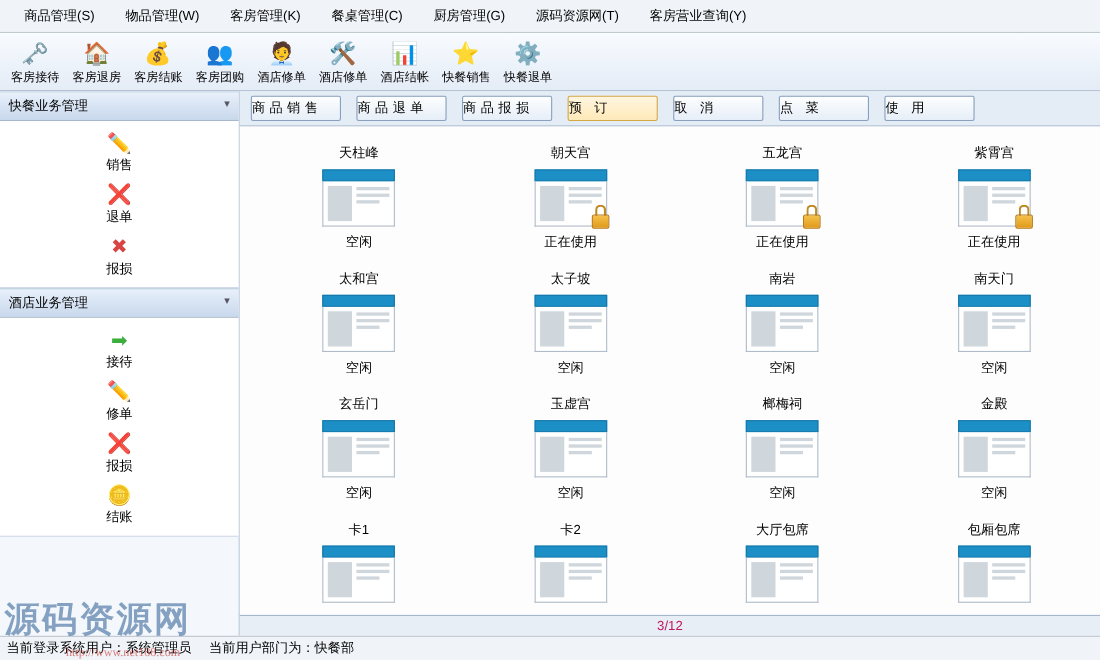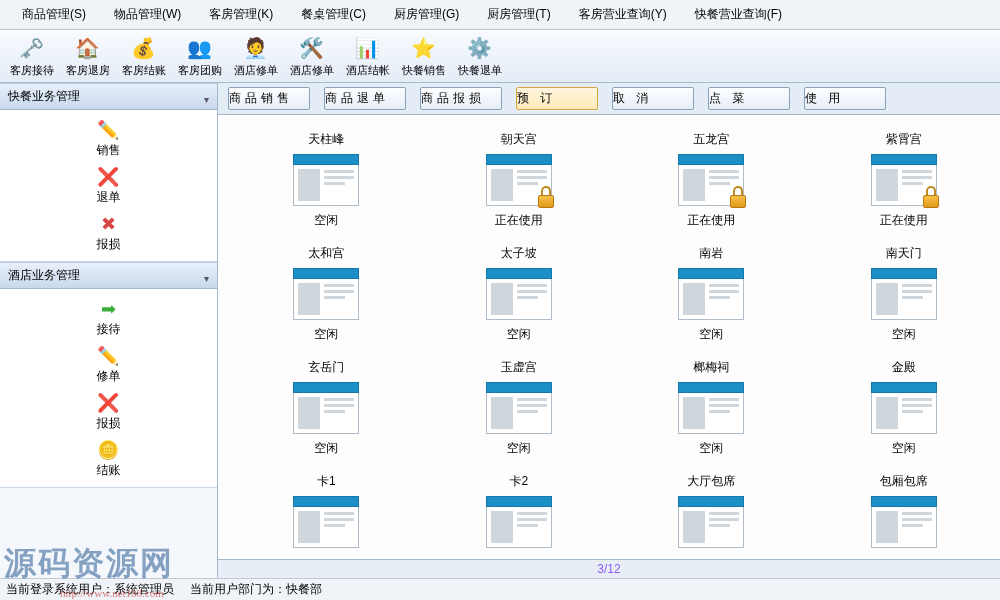--- a/index.html
+++ b/index.html
@@ -5,21 +5,21 @@
 * { margin: 0; padding: 0; box-sizing: border-box; font-family: "Microsoft YaHei", SimSun, sans-serif; font-size: 12px; }
 body { background: #e8f0f8; width: 1000px; height: 600px; overflow: hidden; display: flex; flex-direction: column; }
 .menubar { background: #f0f4f8; border-bottom: 1px solid #c0c8d0; display: flex; padding: 3px 8px; }
 .menubar span { padding: 3px 14px; cursor: pointer; }
 .toolbar { background: linear-gradient(#f8fbff, #e4ecf6); border-bottom: 1px solid #a8b8cc; display: flex; padding: 2px 4px; }
 .tool-item { display: flex; flex-direction: column; align-items: center; padding: 2px 6px; cursor: pointer; min-width: 56px; }
 .tool-icon { width: 28px; height: 28px; display: flex; align-items: center; justify-content: center; font-size: 20px; }
 .tool-label { font-size: 11px; margin-top: 1px; }
 .body-row { flex: 1; display: flex; overflow: hidden; }
 .sidebar { width: 218px; background: #f4f8fc; border-right: 1px solid #a8b8cc; display: flex; flex-direction: column; overflow-y: auto; }
-.panel-header { background: linear-gradient(#e8f0fb, #c8d8ec); border-top: 1px solid #bcd; border-bottom: 1px solid #a8b8cc; padding: 4px 8px; font-size: 12px; display: flex; justify-content: space-between; align-items: flex-end; }
+.panel-header { background: linear-gradient(#e8f0fb, #c8d8ec); border-top: 1px solid #bcd; border-bottom: 1px solid #a8b8cc; padding: 4px 8px; font-size: 12px; display: flex; justify-content: space-between; align-items: flex-start; }
 .panel-header .chev { font-size: 10px; color: #556; }
 .panel-body { background: #fff; padding: 6px 0; display: flex; flex-direction: column; align-items: center; gap: 2px; border-bottom: 1px solid #cdd8e6; }
 .side-item { display: flex; flex-direction: column; align-items: center; padding: 2px 0; cursor: pointer; }
 .side-icon { width: 28px; height: 24px; display: flex; align-items: center; justify-content: center; font-size: 18px; }
 .side-label { font-size: 12px; }
 .main { flex: 1; display: flex; flex-direction: column; background: #eef3f9; }
 .tabbar { background: #e4ecf6; border-bottom: 1px solid #a8b8cc; padding: 4px 10px; display: flex; gap: 14px; }
 .tab-btn { background: linear-gradient(#fdfefe, #e6eef8); border: 1px solid #8aa0bc; padding: 2px 0; width: 82px; text-align: left; cursor: pointer; border-radius: 2px; letter-spacing: 4px; }
 .tab-btn.active { background: linear-gradient(#fff6e0, #ffe9b8); border-color: #d8a840; }
 .grid-wrap { flex: 1; background: #fdfdfe; overflow: auto; padding: 12px 8px 0 20px; }
@@ -30,37 +30,36 @@
 .room-icon { width: 66px; height: 52px; position: relative; }
 .ri-top { position: absolute; top: 0; left: 0; right: 0; height: 11px; background: #1b8fc6; border: 1px solid #1678a8; }
 .ri-body { position: absolute; top: 11px; left: 0; right: 0; bottom: 0; background: #fff; border: 1px solid #b0bcc8; border-top: none; display: flex; padding: 4px; gap: 4px; }
 .ri-thumb { width: 22px; background: #cfd6dc; }
 .ri-lines { flex: 1; display: flex; flex-direction: column; gap: 3px; padding-top: 1px; }
 .ri-lines div { height: 3px; background: #cfd6dc; }
 .ri-lines div:nth-child(3) { width: 70%; }
 .ri-lock { position: absolute; right: -4px; bottom: -2px; width: 20px; height: 22px; }
 .lock-body { position: absolute; bottom: 0; left: 2px; right: 2px; height: 13px; background: linear-gradient(#f6c14a, #e09a1a); border-radius: 2px; border: 1px solid #b87812; }
 .lock-sh { position: absolute; top: 0; left: 5px; right: 5px; height: 12px; border: 2px solid #c08820; border-bottom: none; border-radius: 8px 8px 0 0; }
-.statusbar { background: #e8eef6; border-top: 1px solid #a8b8cc; padding: 2px 8px; font-size: 12px; display: flex; justify-content: center; color: #8b5cf6; }
+.statusbar { background: #e8eef6; border-top: 1px solid #a8b8cc; padding: 2px 8px; font-size: 12px; display: flex; justify-content: center; color: #be185d; }
 .footer { background: #f0f4f8; border-top: 1px solid #c0c8d0; padding: 2px 6px; font-size: 12px; display: flex; gap: 16px; }
 .watermark { position: absolute; left: 4px; bottom: 14px; font-size: 32px; font-weight: bold; color: rgba(30,80,140,0.52); letter-spacing: 2px; pointer-events: none; font-family: SimHei, sans-serif; }
 .watermark-url { position: absolute; left: 60px; bottom: 1px; font-size: 11px; color: rgba(200,40,40,0.6); pointer-events: none; font-family: Liberation Serif, serif; }
 </style>
 </head>
 <body>
 
 <div class="menubar" id="menubar">
     <span>商品管理(S)</span>
     <span>物品管理(W)</span>
     <span>客房管理(K)</span>
     <span>餐桌管理(C)</span>
     <span>厨房管理(G)</span>
-    <span>厨房管理(T)</span>
+    <span>源码资源网(T)</span>
     <span>客房营业查询(Y)</span>
-    <span>快餐营业查询(F)</span>
   </div>
 
 <div class="toolbar" id="toolbar">
     <div class="tool-item">
       <div class="tool-icon">🗝️</div>
       <div class="tool-label">客房接待</div>
     </div>
     <div class="tool-item">
       <div class="tool-icon">🏠</div>
       <div class="tool-label">客房退房</div>

